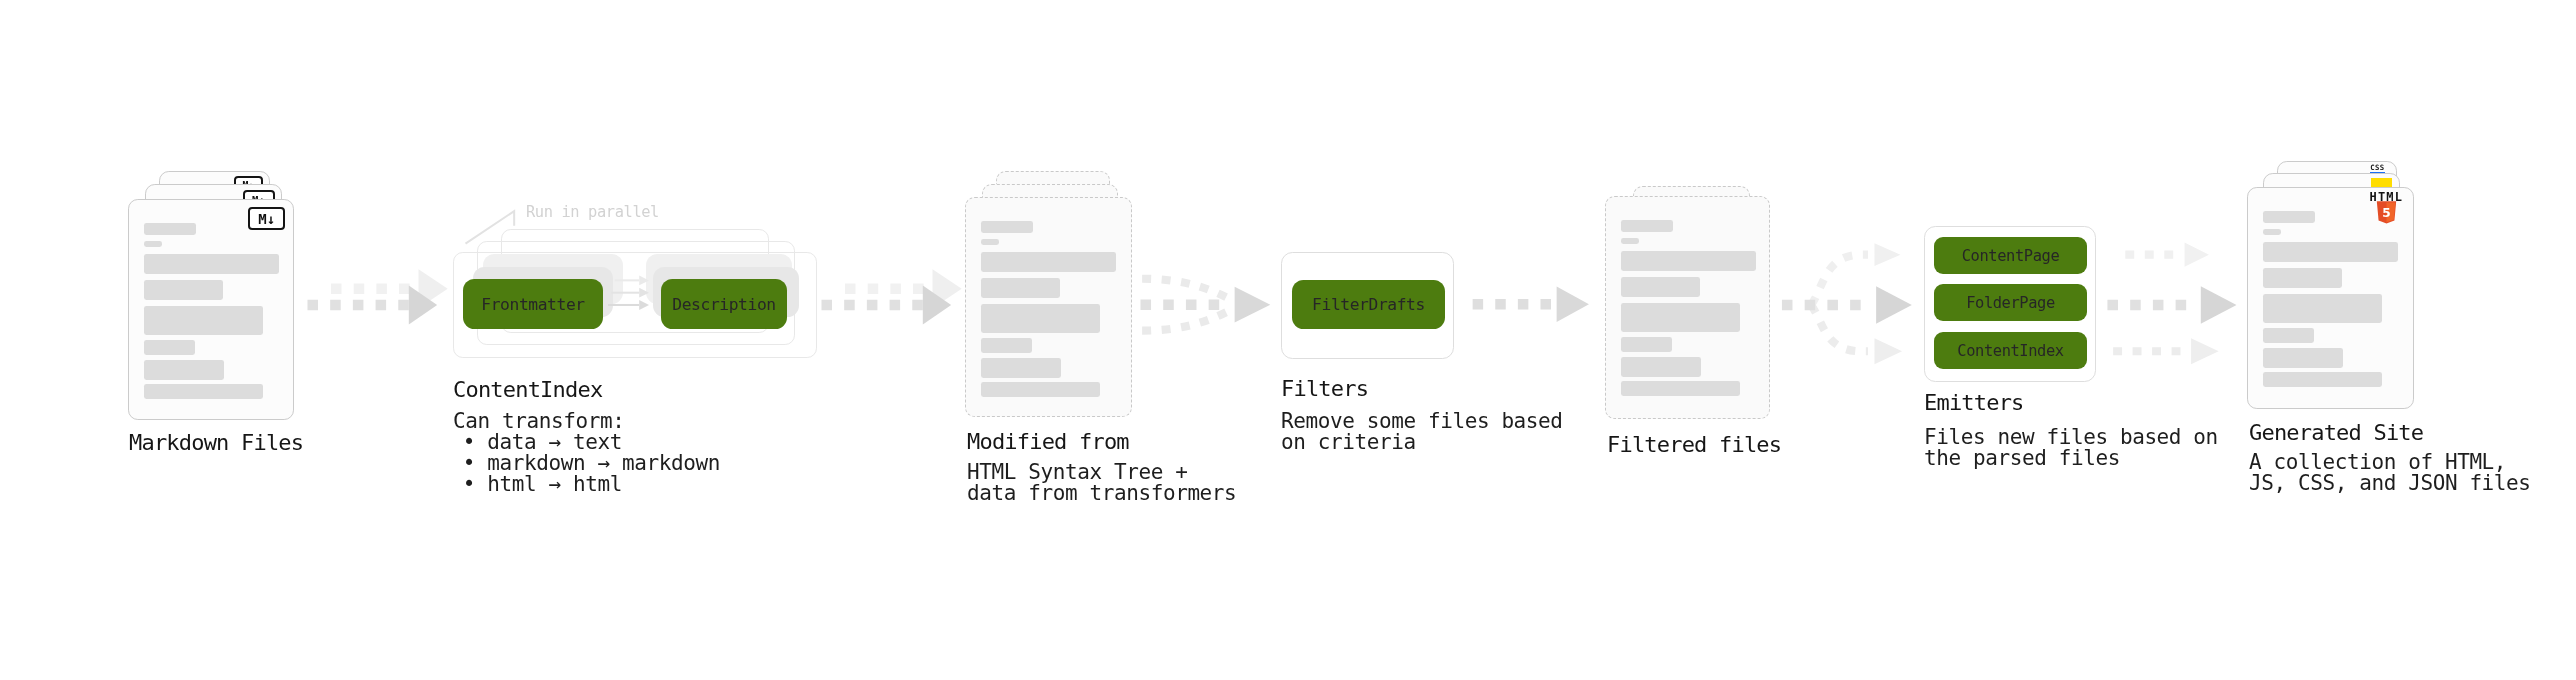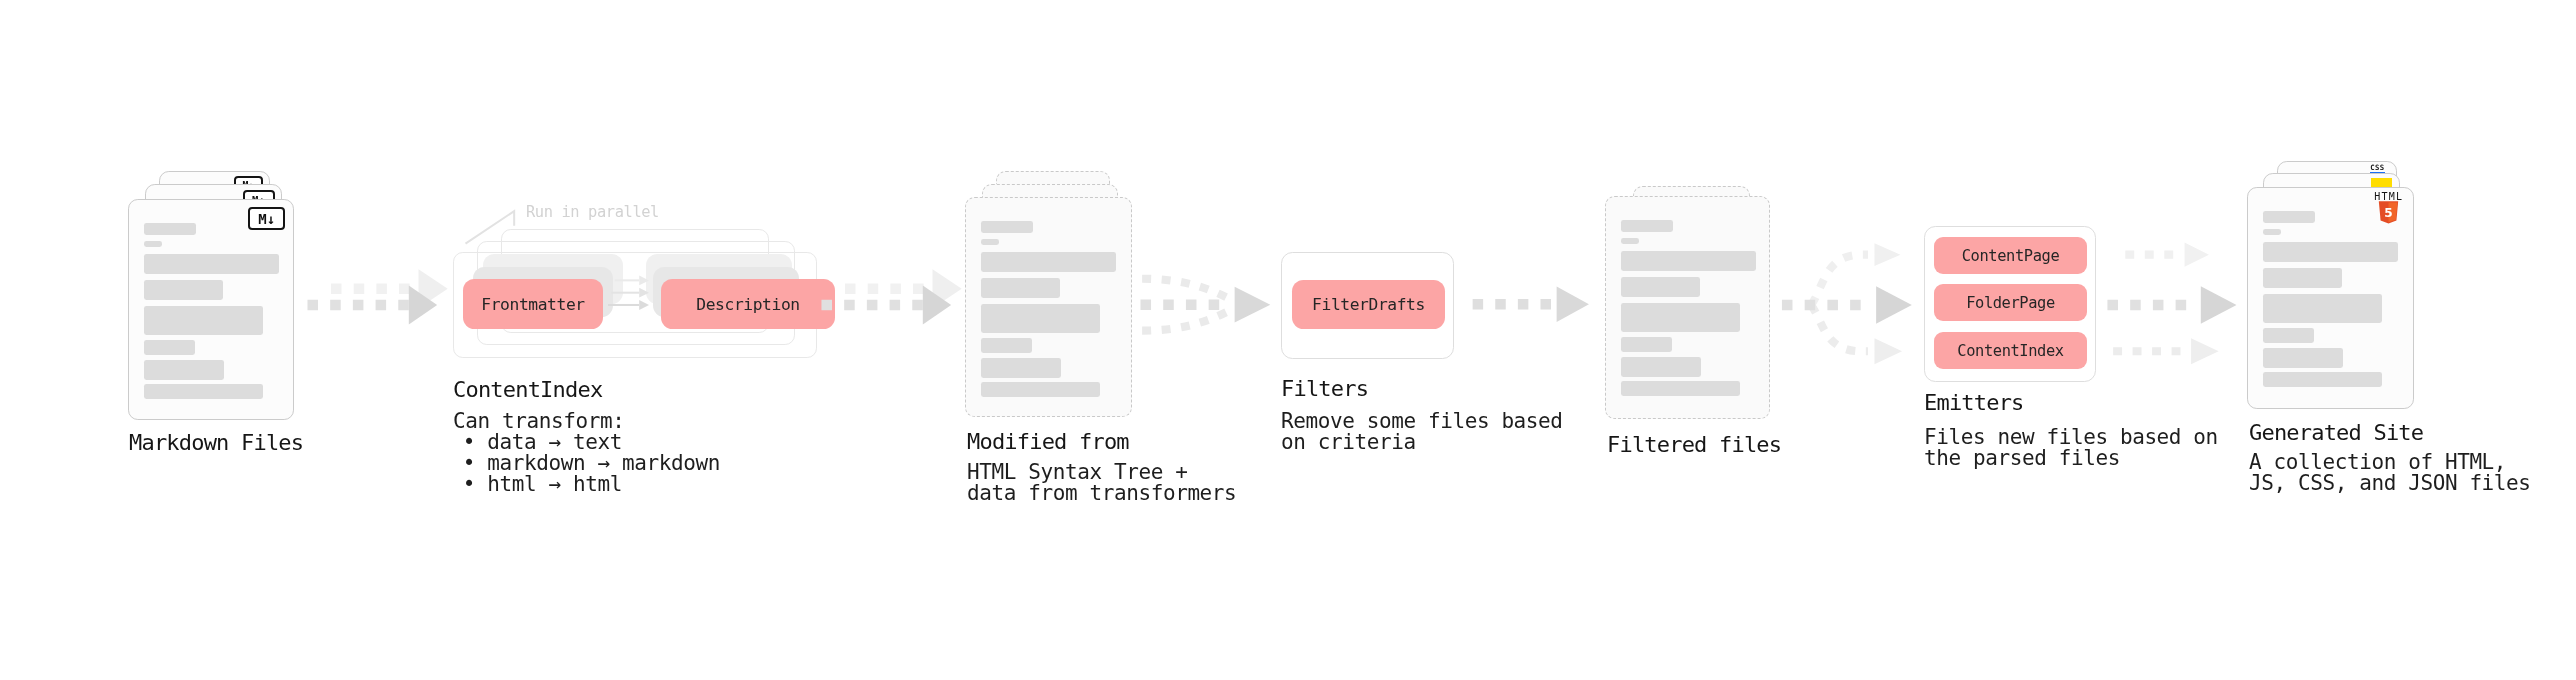--- a/index.html
+++ b/index.html
@@ -17,39 +17,39 @@
   .b3{top:54px;width:135px;height:20.3px}
   .b4{top:80px;width:79px;height:19.5px}
   .b5{top:106px;width:119px;height:29px}
   .b6{top:140px;width:51px;height:15.4px}
   .b7{top:160px;width:80px;height:20.3px}
   .b8{top:184px;width:119px;height:15.4px}
   
   .sec-label{position:absolute;font-size:22px;color:#161616;white-space:nowrap;letter-spacing:-0.8px}
   .sec-desc{position:absolute;font-size:21px;line-height:21px;color:#1e1e1e;white-space:nowrap;letter-spacing:-0.4px}
   
-  .pill{position:absolute;background:#fca5a5;border-radius:11.4px;display:flex;align-items:center;justify-content:center;
+  .pill{position:absolute;background:#4d7c0f;border-radius:11.4px;display:flex;align-items:center;justify-content:center;
         font-size:16.3px;color:#262626;box-sizing:border-box;white-space:nowrap;letter-spacing:-0.4px}
   .pill.ghost1{background:#e7e7e7;color:transparent}
   .pill.ghost2{background:#f0f0f0;color:transparent}
   
   .obox{position:absolute;border:1.6px solid #e8e8e8;border-radius:9.8px;box-sizing:border-box;background:transparent}
   .solidbox{position:absolute;border:1.6px solid #dedede;border-radius:11.4px;box-sizing:border-box;background:#ffffff}
   
   .md-badge{position:absolute;background:#ffffff;border:2.4px solid #141414;border-radius:4.1px;
             display:flex;align-items:center;justify-content:center;font-weight:bold;color:#111}
   
   .annotation{position:absolute;font-size:15.4px;color:#d2d2d2;white-space:nowrap;letter-spacing:-0.4px}
   
   .css-badge{position:absolute;text-align:right}
   .css-badge .t{font-size:7.3px;font-weight:bold;color:#141414;line-height:7.3px;letter-spacing:0.4px}
   .css-badge .u{width:14.6px;height:3.3px;margin-top:0.8px}
   .js-badge{position:absolute}
   .html-badge{position:absolute;text-align:center}
-  .html-badge .t{font-size:10px;font-weight:normal;color:#141414;line-height:8.1px;letter-spacing:1.2px}
+  .html-badge .t{font-size:12px;font-weight:bold;color:#141414;line-height:8.1px;letter-spacing:1.2px}
 </style>
 </head>
 <body>
 
 <div>
   <div class="card" style="left:159px;top:171px;width:111px;height:42px">
     <div class="md-badge" style="right:6.5px;top:4.1px;width:24.4px;height:14.6px;font-size:9.8px">M↓</div>
   </div>
   <div class="card" style="left:145px;top:184px;width:137px;height:46px">
     <div class="md-badge" style="right:6.5px;top:4.9px;width:28px;height:16.3px;font-size:10.6px">M↓</div>
@@ -86,21 +86,21 @@
   <div class="obox" style="left:501px;top:229px;width:268px;height:104px"></div>
   <div class="obox" style="left:477px;top:241px;width:318px;height:104px"></div>
   <div class="obox" style="left:453px;top:252px;width:364px;height:106px"></div>
 
   <div class="pill ghost2" style="left:483px;top:254px;width:140px;height:50px"></div>
   <div class="pill ghost1" style="left:473px;top:267px;width:140px;height:50px"></div>
   <div class="pill" style="left:463px;top:279px;width:140px;height:50px">Frontmatter</div>
 
   <div class="pill ghost2" style="left:646px;top:254px;width:146px;height:50px"></div>
   <div class="pill ghost1" style="left:653px;top:267px;width:146px;height:50px"></div>
-  <div class="pill" style="left:661px;top:279px;width:174px;height:50px">Description</div>
+  <div class="pill" style="left:661px;top:279px;width:126px;height:50px">Description</div>
 
   <svg class="abs" style="left:608px;top:273px" width="46" height="41" viewBox="0 0 56 50">
     <line x1="8" y1="9" x2="38" y2="9" stroke="#eaeaea" stroke-width="2.5"></line>
       <polygon points="38,3 38,15 50,9" fill="#eaeaea"></polygon>
     <line x1="4" y1="24" x2="38" y2="24" stroke="#e3e3e3" stroke-width="2.5"></line>
       <polygon points="38,18 38,30 50,24" fill="#e3e3e3"></polygon>
     <line x1="0" y1="39" x2="38" y2="39" stroke="#dbdbdb" stroke-width="2.5"></line>
       <polygon points="38,33 38,45 50,39" fill="#dbdbdb"></polygon>
   </svg>
 

